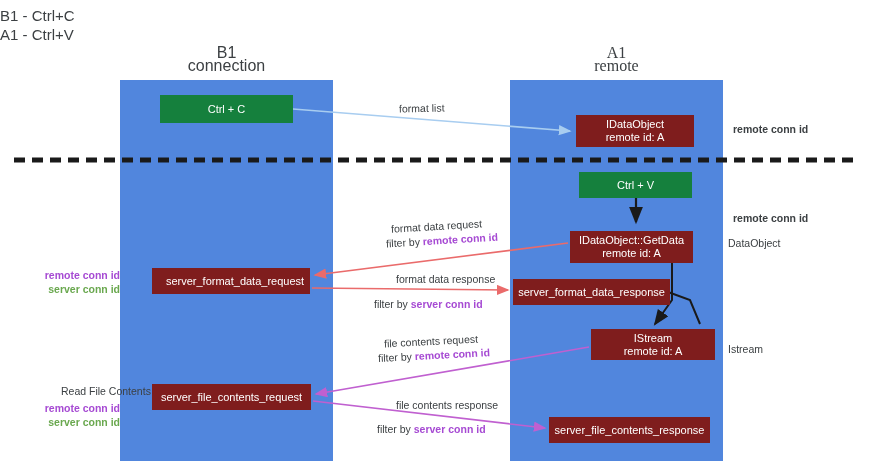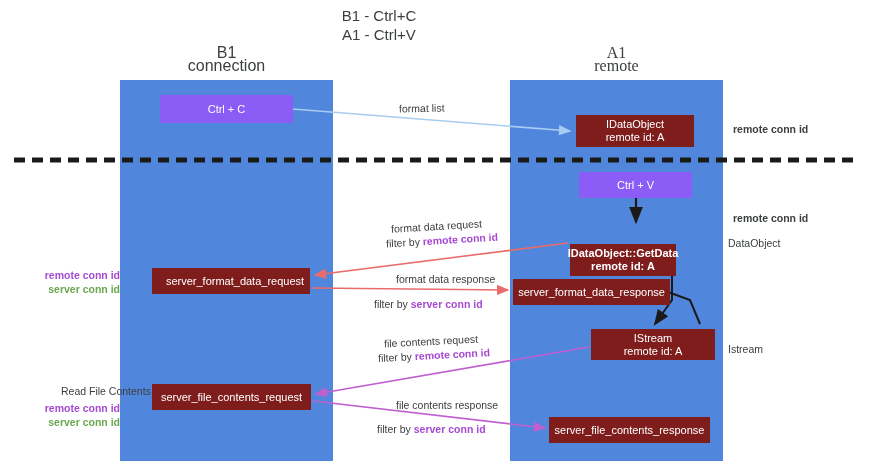--- a/index.html
+++ b/index.html
@@ -14,42 +14,42 @@
   svg.layer{position:absolute;left:0;top:0;width:871px;height:467px;pointer-events:none;}
 
   
   .lane{position:absolute;background:#5186dd;}
   .lane-b1{left:120px;top:80px;width:213px;height:381px;}
   .lane-a1{left:510px;top:80px;width:213px;height:381px;}
 
   
   .title{
     position:absolute;left:0;top:6px;width:758px;
-    text-align:center;font-size:15px;color:#3c4043;line-height:19px;
+    font-size:15px;color:#3c4043;line-height:19px;
   }
   .col-head{
     position:absolute;text-align:center;font-size:16px;color:#3c4043;line-height:13px;
   }
   .col-head-b1{left:120px;top:46px;width:213px;}
   .col-head-a1{left:510px;top:46px;width:213px;font-family:Liberation Serif, serif;}
 
   
   .node{
     position:absolute;box-sizing:border-box;
     display:flex;align-items:center;justify-content:center;
     flex-direction:column;
     font-size:11px;color:#ffffff;line-height:13px;text-align:center;
   }
-  .node.green{background:#8b5cf6;}
+  .node.green{background:#15803d;}
   .node.orange{background:#7f1d1d;}
 
   .n-ctrlc{left:160px;top:95px;width:133px;height:28px;}
   .n-idataobject{left:576px;top:115px;width:118px;height:32px;}
   .n-ctrlv{left:579px;top:172px;width:113px;height:26px;}
-  .n-getdata{left:570px;top:244px;width:106px;height:32px;font-weight:bold;}
+  .n-getdata{left:570px;top:231px;width:123px;height:32px;}
   .n-sfdreq{left:152px;top:268px;width:158px;height:26px;padding-left:8px;}
   .n-sfdresp{left:513px;top:279px;width:157px;height:26px;}
   .n-istream{left:591px;top:329px;width:124px;height:31px;}
   .n-sfcreq{left:152px;top:384px;width:159px;height:26px;}
   .n-sfcresp{left:549px;top:417px;width:161px;height:26px;}
 
   
   .elabel{
     position:absolute;font-size:10.5px;color:#3c4043;line-height:14px;white-space:nowrap;
   }

